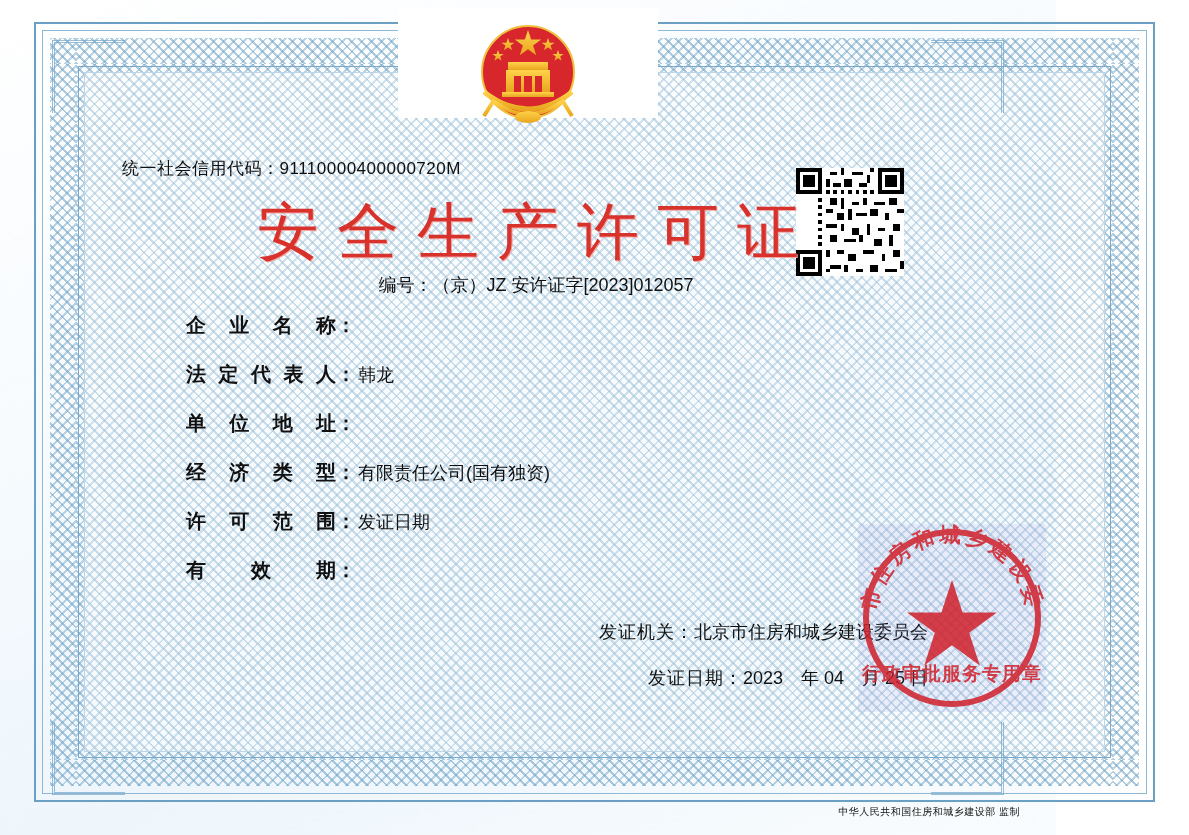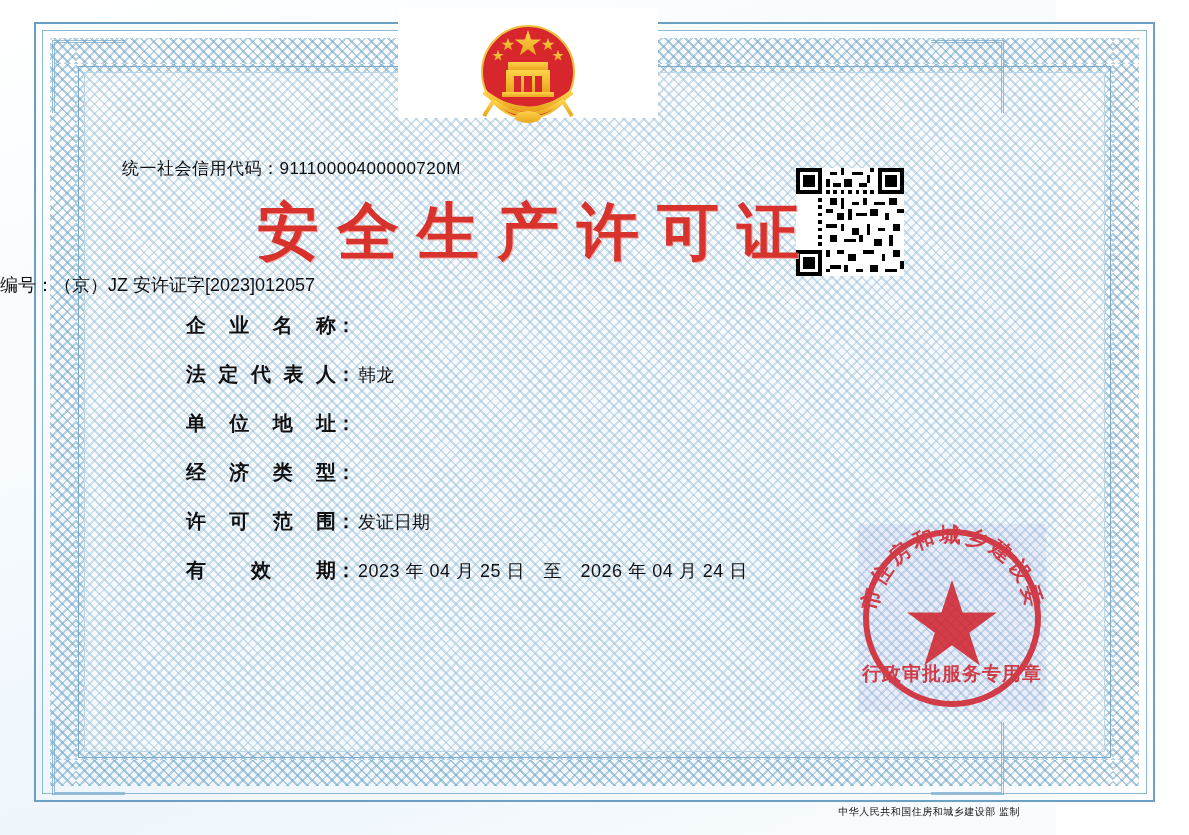--- a/index.html
+++ b/index.html
@@ -107,35 +107,36 @@
     letter-spacing: .5px;
     white-space: nowrap;
   }
 
   .main-title {
     position: absolute;
     left: 0; right: 0;
     top: 190px;
     text-align: center;
     font-family: "Liberation Serif", serif;
-    font-weight: bold;
+    font-weight: normal;
     font-size: 62px;
     letter-spacing: 18px;
     text-indent: 18px;
     color: #d8322c;
     text-shadow: 1px 1px 0 #f3a7a3;
   }
 
   .doc-number {
     position: absolute;
     left: 0; right: 0;
     top: 273px;
-    text-align: left;
+    text-align: center;
     font-size: 18px;
     color: #111;
+    padding-left: 16px;
   }
 
   .qr {
     position: absolute;
     right: 152px;
     top: 168px;
     width: 108px;
     height: 108px;
     background: #ffffff;
   }
@@ -403,20 +404,21 @@
     </div>
 
     <div class="field-row">
       <div class="field-label">
         <span class="lbl-char">经</span>
           <span class="lbl-char">济</span>
           <span class="lbl-char">类</span>
           <span class="lbl-char">型</span>
       </div>
       <div class="field-colon">：</div>
+      <div class="field-value">有限责任公司(国有独资)</div>
     </div>
 
     <div class="field-row">
       <div class="field-label">
         <span class="lbl-char">许</span>
           <span class="lbl-char">可</span>
           <span class="lbl-char">范</span>
           <span class="lbl-char">围</span>
       </div>
       <div class="field-colon">：</div>
@@ -425,36 +427,43 @@
 
     <div class="field-row">
       <div class="field-label">
         <span class="lbl-char">有</span>
           <span class="lbl-char">&nbsp;</span>
           <span class="lbl-char">效</span>
           <span class="lbl-char">&nbsp;</span>
           <span class="lbl-char">期</span>
       </div>
       <div class="field-colon">：</div>
-      <div class="field-value valid-value">2023 年 04 月 25 日　至　2026 年 04 月 24 日</div>
     </div>
 
   </div>
 
   <div class="seal-tint"></div>
   <div class="seal">
     <svg viewBox="0 0 200 200" width="200" height="200">
       <defs>
         <path id="sealArc" d="M 100,100 m -76,0 a 76,76 0 1,1 152,0" fill="none"></path>
       </defs>
       <circle cx="100" cy="100" r="86" fill="none" stroke="#d0202a" stroke-width="6"></circle>
       <polygon fill="#d0202a" points="100,62 110.6,94.6 144.9,94.6 117.2,114.8 127.8,147.4 100,127.2 72.2,147.4 82.8,114.8 55.1,94.6 89.4,94.6"></polygon>
       <text font-family="'Liberation Serif', serif" font-size="21" font-weight="bold" fill="#d0202a" letter-spacing="4">
         <textPath href="#sealArc" startOffset="50%" text-anchor="middle">北京市住房和城乡建设委员会</textPath>
       </text>
       <text x="100" y="162" text-anchor="middle" font-family="'Liberation Serif', serif" font-size="19" font-weight="bold" fill="#d0202a" letter-spacing="1">行政审批服务专用章</text>
     </svg>
   </div>
 
+  <div class="issuer-block">
+    <div class="issuer-row">
+      <span class="k">发证机关：</span><span>北京市住房和城乡建设委员会</span>
+    </div>
+    <div class="issuer-row">
+      <span class="k">发证日期：</span><span>2023　年 04　月 25 日</span>
+    </div>
+  </div>
 
   <div class="footer-note">中华人民共和国住房和城乡建设部 监制</div>
 
 </div>
 
 </body></html>

